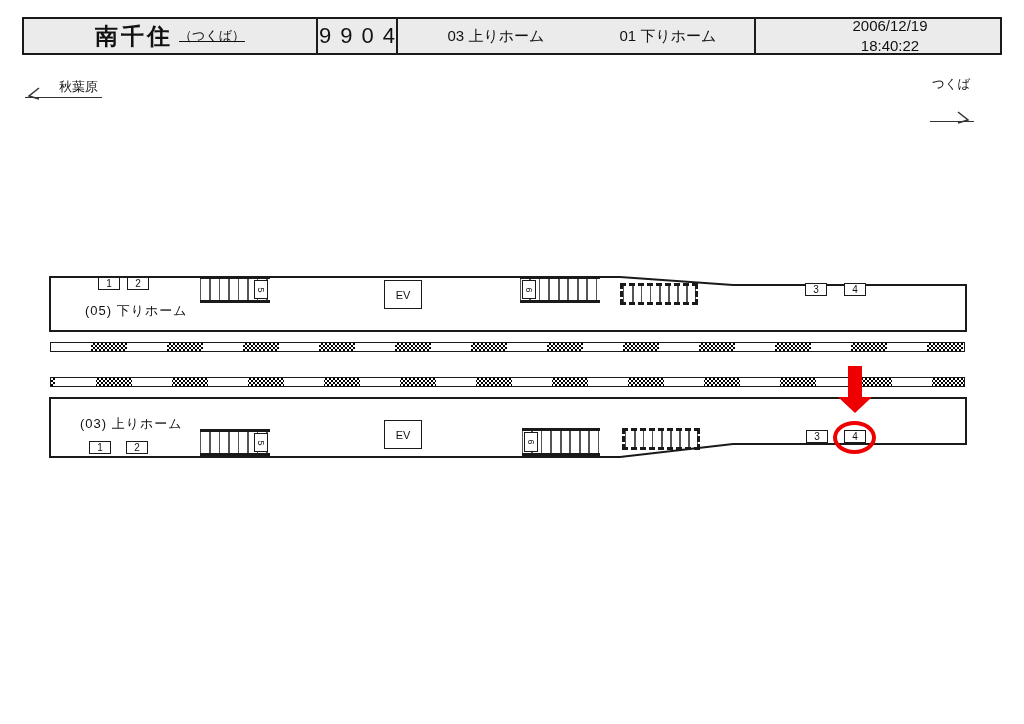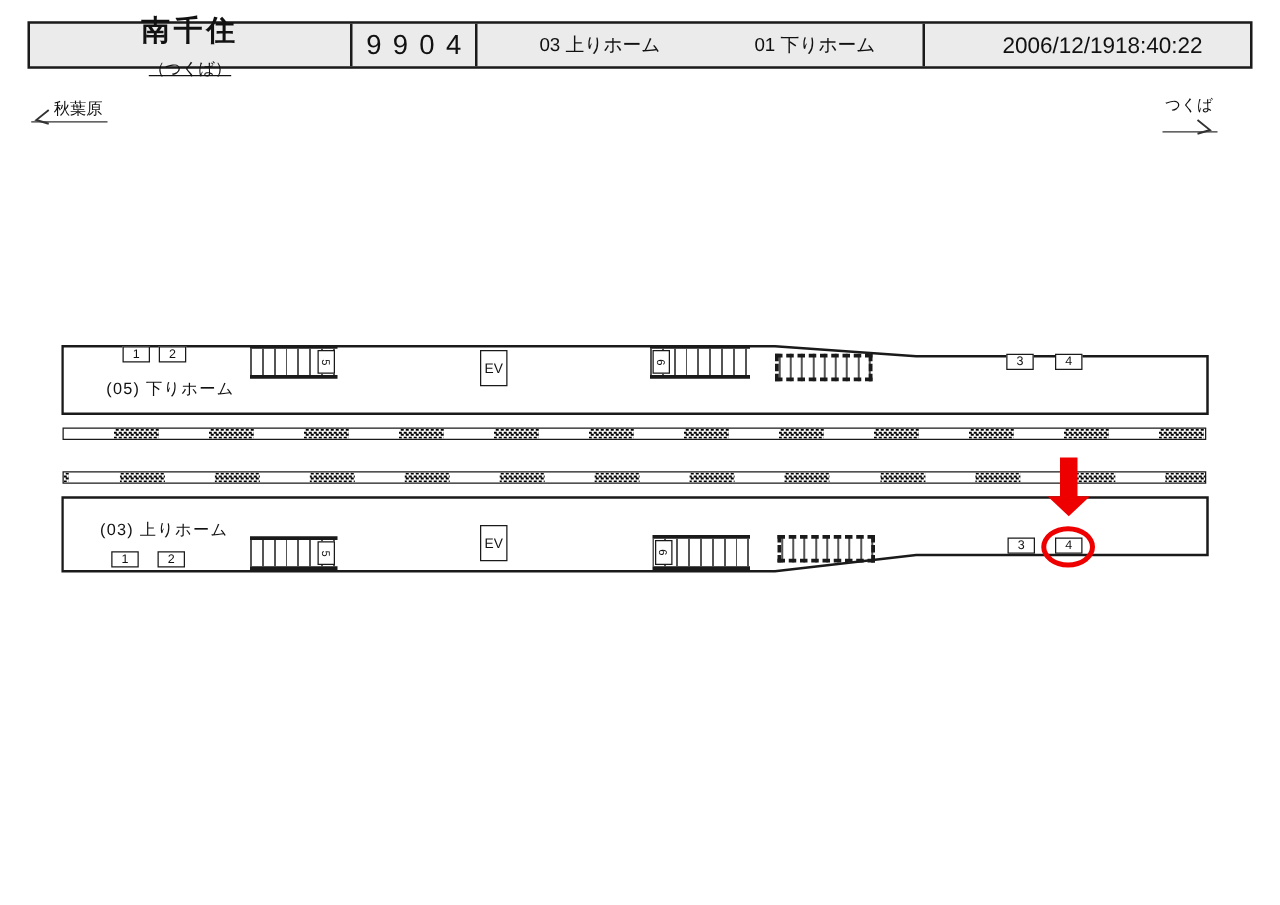--- a/index.html
+++ b/index.html
@@ -12,40 +12,40 @@
   .titlebar {
     position:absolute; left:22px; top:17px; width:980px; height:38px;
     display:flex; border:2px solid #1a1a1a; background:var(--title-cell-bg,#ebebeb);
     box-sizing:border-box;
   }
   .cell { box-sizing:border-box; border-left:2px solid #1a1a1a; display:flex; align-items:center; justify-content:center; }
   .cell:first-child { border-left:none; }
   .cell.file { width:153px; background:var(--title-file-bg,#b9b9b9); position:relative; display:block; }
   .file-label { position:absolute; left:3px; top:1px; font-size:8px; }
   .file-name { margin-top:15px; text-align:center; font-size:11px; letter-spacing:0.5px; }
-  .cell.station { width:256px; gap:6px;flex-direction:column; }
+  .cell.station { width:292px; gap:6px; }
   .station-name { font-size:23px; letter-spacing:3px; font-weight:600; }
   .station-note { font-size:13px;text-decoration:underline; }
-  .cell.number { width:100px; font-size:22px; letter-spacing:9px; padding-left:9px; font-weight:500; }
+  .cell.number { width:80px; font-size:22px; letter-spacing:9px; padding-left:9px; font-weight:500; }
   .cell.platforms { width:358px; justify-content:space-around; font-size:15px; font-weight:500;padding-left:12px; }
-  .cell.datetime { flex:1; flex-direction:row; font-size:18px; line-height:1.35;padding-left:24px; }
+  .cell.datetime { flex:1; flex-direction:column; font-size:15px; line-height:1.35;padding-left:24px; }
   
-  .dir { position:absolute; display:flex; align-items:flex-end; gap:2px;
+  .dir { position:absolute; display:flex; align-items:flex-end; gap:18px;
          border-bottom:1.5px solid #333; padding:0 4px 1px 2px; font-size:13px; }
   .dir svg { margin-bottom:-4px; }
   .dir-left { left:25px; top:78px; }
   .dir-right { left:930px; top:76px; font-size:12.5px;flex-direction:column; }
   
   .psvg { position:absolute; }
   
   .pos-box { position:absolute; width:22px; height:13px; box-sizing:border-box;
              border:1.5px solid #1a1a1a; background:#fff; display:flex;
              align-items:center; justify-content:center; font-size:10px; }
   .plabel { position:absolute; font-size:13px; letter-spacing:1px; white-space:nowrap; }
-  .ev { position:absolute; width:22px; height:29px; box-sizing:border-box;
+  .ev { position:absolute; width:38px; height:29px; box-sizing:border-box;
         border:1.5px solid #1a1a1a; background:#fff; display:flex;
         align-items:center; justify-content:center; font-size:11px; }
   .stair { position:absolute; box-sizing:border-box;
            border-top:3px solid #1a1a1a; border-bottom:3px solid #1a1a1a;
            background:repeating-linear-gradient(90deg,#555 0 1.5px,transparent 1.5px 9.5px); }
   .stair-num { position:absolute; top:1px; bottom:1px; width:14px; box-sizing:border-box;
                background:#fff; border:1.5px solid #1a1a1a; display:flex;
                align-items:center; justify-content:center; font-size:9px; }
   .stair-num.at-right { right:2px; }
   .stair-num.at-left { left:2px; }

